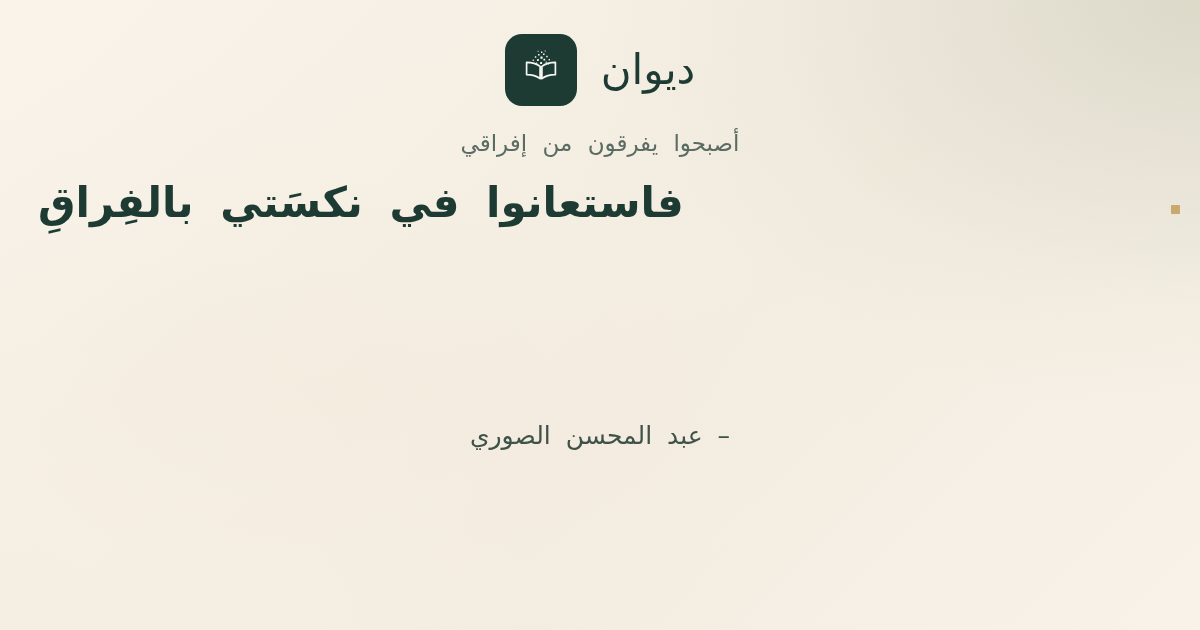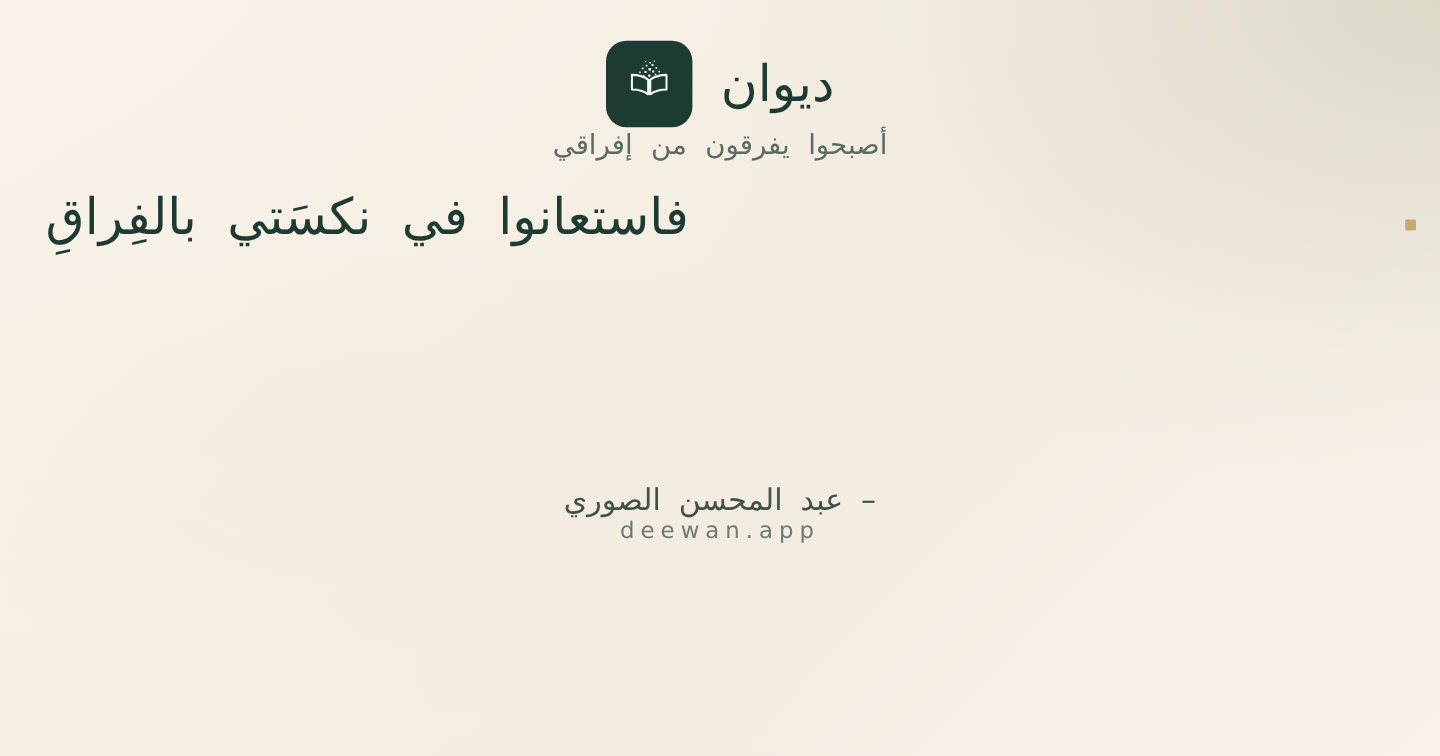--- a/index.html
+++ b/index.html
@@ -74,20 +74,21 @@
   .brand-name{
     font-size:42px;
     color:#1d3b33;
     line-height:1;
     letter-spacing:0;
     white-space:nowrap;
   }
 
   
   .subtitle{
+    margin-top:22px;
     font-size:23px;
     color:#5a6b63;
     line-height:1.35;
     text-align:center;
     word-spacing:8px;
     white-space:nowrap;
   }
 
   
   .verse{
@@ -101,21 +102,21 @@
   }
   .hemistich{
     font-size:42px;
     color:#1d3b33;
     line-height:1.5;
     white-space:nowrap;
     word-spacing:12px;
     flex:0 0 auto;
   }
   .hemistich-right{ padding-right:18px; }
-  .hemistich-left{  padding-left:18px;  }
+  .hemistich-left{  padding-left:18px;font-weight:bold;  }
   .verse-dot{
     width:9px; height:9px;
     background:#c9a96e;
     border-radius:1px;
     flex:0 0 auto;
     align-self:center;
     margin-top:14px;
   }
 
   
@@ -191,16 +192,15 @@
 
   <div class="subtitle">أصبحوا يفرقون من إفراقي</div>
 
   <div class="verse">
     <div class="verse-dot"></div>
     <div class="hemistich hemistich-left">فاستعانوا في نكسَتي بالفِراقِ</div>
   </div>
 
   <div class="footer">
     <div class="author">– عبد المحسن الصوري</div>
-    <div class="site">deewan.app</div>
   </div>
 
 </div>
 
 </body></html>

